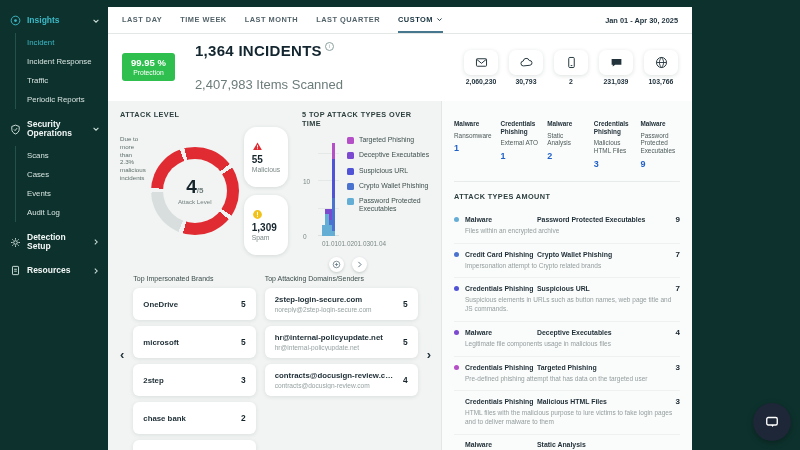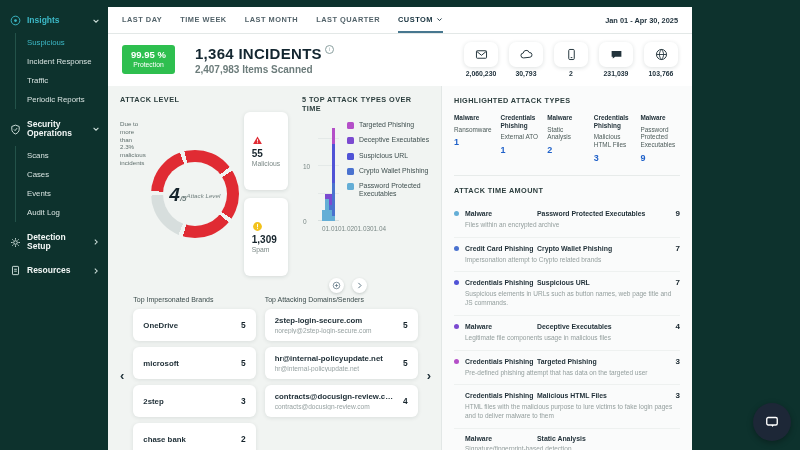--- a/index.html
+++ b/index.html
@@ -22,42 +22,42 @@
   .tab{font-size:7.4px;font-weight:bold;letter-spacing:.5px;color:#53636a;display:flex;align-items:center;gap:3px;cursor:pointer;border-bottom:2px solid transparent;}
   .tab.active{color:#16313d;border-bottom:2px solid #47778f;}
   .tab .chev{width:7px;height:7px;}
   .daterange{margin-left:auto;font-size:7.4px;font-weight:bold;color:#1d2f3a;display:flex;align-items:center;}
   .headrow{display:flex;align-items:center;background:#fff;padding:8px 14px 9px;gap:20px;}
   .badge{background:#2ebf4f;color:#fff;border-radius:3px;padding:4px 9px;text-align:center;line-height:1.25;}
   .badge .bv{font-size:9.5px;font-weight:bold;}
   .badge .bl{font-size:6.8px;}
   .titleblock .t{font-size:15px;font-weight:800;color:#132630;letter-spacing:.3px;}
   .info-sup{display:inline-block;width:7px;height:7px;border:1px solid #8ba0a0;border-radius:50%;font-size:5px;color:#8ba0a0;text-align:center;line-height:7px;vertical-align:top;margin-left:3px;font-weight:normal;}
-  .titleblock .s{font-size:10px;color:#6c7c7b;margin-top:2px;font-weight:bold;}
+  .titleblock .s{font-size:13px;color:#6c7c7b;margin-top:18px;}
   .channels{margin-left:auto;display:flex;gap:11px;}
   .channel{text-align:center;}
   .channel .tile{width:34px;height:25px;background:#fff;border-radius:7px;box-shadow:0 1px 4px rgba(20,40,40,.14);display:flex;align-items:center;justify-content:center;color:#22333b;}
   .channel .tile svg{width:13px;height:13px;}
   .channel .cv{font-size:6.9px;font-weight:bold;color:#1d2f3a;margin-top:3px;}
   
   .content{flex:1;display:flex;background:#f1f4f2;min-height:0;}
   .center{flex:1;padding:9px 10px 0 12px;min-width:0;}
   .sec-title{font-size:7.3px;font-weight:bold;letter-spacing:.4px;color:#2c3e3e;margin-bottom:8px;}
   .panels{display:flex;gap:14px;}
   .attack{width:168px;flex-shrink:0;}
   .attack-row{display:flex;align-items:center;gap:5px;margin-top:6px;}
   .gnote{width:42px;font-size:6.2px;color:#5d6d6b;line-height:1.25;align-self:flex-start;margin-top:8px;}
   .gauge{width:88px;height:88px;border-radius:50%;position:relative;flex-shrink:0;
     background:conic-gradient(from -86deg,#e02b33 0deg 66deg,transparent 66deg 72deg,#e02b33 72deg 138deg,transparent 138deg 144deg,#e02b33 144deg 210deg,transparent 210deg 216deg,#e02b33 216deg 282deg,transparent 282deg 288deg,#d7dedd 288deg 354deg,transparent 354deg 360deg);}
-  .gauge-in{position:absolute;inset:12px;border-radius:50%;background:#f1f4f2;display:flex;flex-direction:row;align-items:center;justify-content:center;font-style:italic;}
+  .gauge-in{position:absolute;inset:12px;border-radius:50%;background:#f1f4f2;display:flex;flex-direction:column;align-items:center;justify-content:center;}
   .gv{font-size:19px;font-weight:800;color:#16242c;line-height:1;}
   .gv .gmax{font-size:8px;font-weight:bold;color:#707f7e;}
   .glabel{font-size:6.2px;color:#707f7e;margin-top:2px;}
   .acards{display:flex;flex-direction:column;gap:8px;width:60px;}
-  .acard{background:#fff;border-radius:6px;box-shadow:0 1px 4px rgba(20,40,40,.12);padding:23px 8px;}
+  .acard{background:#fff;border-radius:13px;box-shadow:0 1px 4px rgba(20,40,40,.12);padding:14px 8px;}
   .acard svg{width:11px;height:11px;}
   .acard .av{font-size:10px;font-weight:800;color:#16242c;margin-top:2px;}
   .acard .al{font-size:6.8px;color:#7b8886;margin-top:1px;}
   
   .chartsec{flex:1;min-width:0;}
   .chart-wrap{display:flex;gap:8px;margin-top:2px;}
   .plot{flex:1;position:relative;height:116px;margin-left:16px;min-width:0;}
   .plot-area{position:absolute;left:0;right:0;top:0;height:100px;}
   .gl{position:absolute;left:0;right:0;height:1px;background:#e4e9e8;}
   .ylab{position:absolute;left:-15px;font-size:6.5px;color:#7a8886;transform:translateY(-50%);}
@@ -114,21 +114,21 @@
           </svg>
         </span>
         <span class="nlabel">Insights</span>
         <span class="chev">
           <svg viewBox="0 0 10 10">
             <path d="M2 3.5l3 3 3-3" fill="none" stroke="currentColor" stroke-width="1.3"></path>
           </svg>
         </span>
       </div>
       <div class="nav-sub">
-        <div class="nav-item active">Suspicious</div>
+        <div class="nav-item active">Incident</div>
         <div class="nav-item">Incident Response</div>
         <div class="nav-item">Traffic</div>
         <div class="nav-item">Periodic Reports</div>
       </div>
       <div class="nav-section">
         <span class="nicon">
           <svg viewBox="0 0 16 16">
             <path d="M8 1.6l5.4 2v4c0 3.3-2.2 5.8-5.4 6.9-3.2-1.1-5.4-3.6-5.4-6.9v-4z" fill="none" stroke="currentColor"></path>
             <path d="M5.8 8l1.6 1.6L10.3 6" fill="none" stroke="currentColor"></path>
           </svg>
@@ -416,21 +416,20 @@
                   </div>
                   <div class="lval">4</div>
                 </div>
               </div>
           </div>
           <div class="car-arrow">›</div>
         </div>
       </div>
 
       <div class="rpanel">
-        <div class="sec-title">HIGHLIGHTED ATTACK TYPES</div>
         <div class="hl-grid" id="hlgrid">
             <div>
               <div class="hl-cat">Malware</div>
               <div class="hl-type">Ransomware</div>
               <div class="hl-val">1</div>
             </div>
             <div>
               <div class="hl-cat">Credentials Phishing</div>
               <div class="hl-type">External ATO</div>
               <div class="hl-val">1</div>
@@ -445,21 +444,21 @@
               <div class="hl-type">Malicious HTML Files</div>
               <div class="hl-val">3</div>
             </div>
             <div>
               <div class="hl-cat">Malware</div>
               <div class="hl-type">Password Protected Executables</div>
               <div class="hl-val">9</div>
             </div>
           </div>
         <div class="rdivider"></div>
-        <div class="sec-title">ATTACK TIME AMOUNT</div>
+        <div class="sec-title">ATTACK TYPES AMOUNT</div>
         <div id="amountlist">
             <div class="am-row">
               <div class="am-head">
                 <span class="am-dot" style="background: rgb(100, 174, 214);"></span>
                 <span class="am-cat">Malware</span>
                 <span class="am-type">Password Protected Executables</span>
                 <span class="am-val">9</span>
               </div>
               <div class="am-desc">Files within an encrypted archive</div>
             </div>

